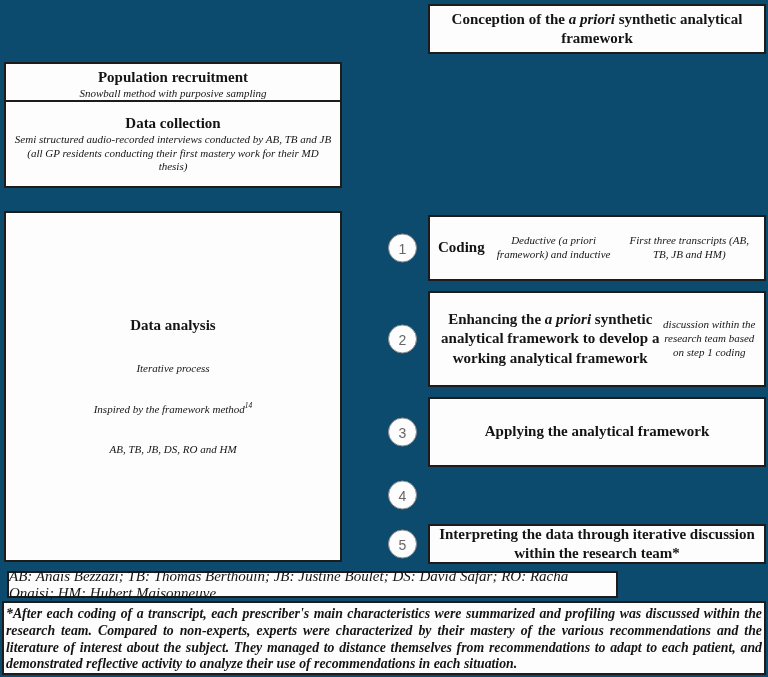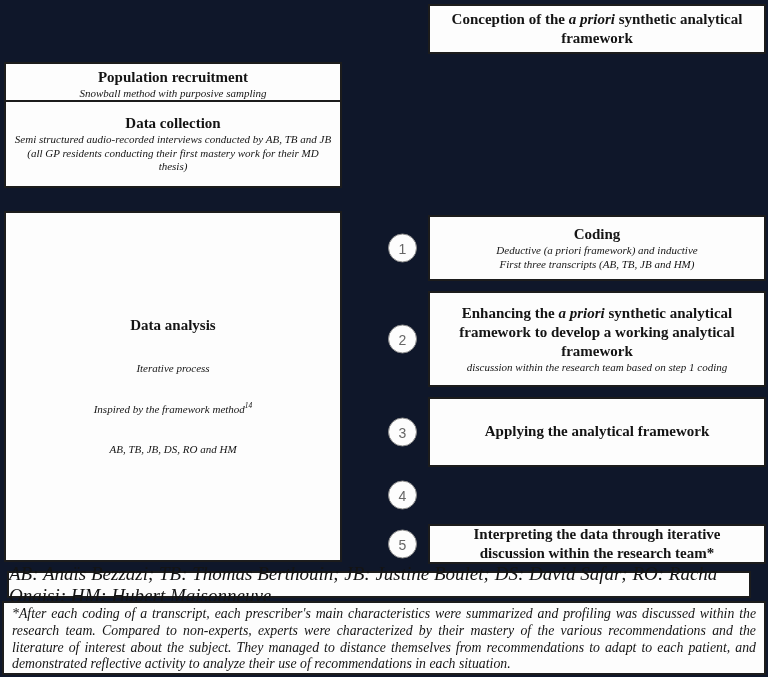--- a/index.html
+++ b/index.html
@@ -1,62 +1,62 @@
 <!DOCTYPE html>
 <html><head>
 <meta charset="utf-8">
 <style>
   html,body { margin:0; padding:0; background:#ffffff; }
   .canvas {
-    position:relative; width:768px; height:677px; background:#0f172a;
+    position:relative; width:768px; height:677px; background:#0c4a6e;
     font-family:"Liberation Serif", serif; color:#141414; overflow:hidden;
   }
   .box {
     position:absolute; box-sizing:border-box; border:2px solid #1c1c1c; background:#fdfdfd;
     display:flex; flex-direction:column; justify-content:center; align-items:center;
     text-align:center; padding:2px 8px;
   }
   .title { font-weight:bold; font-size:15px; line-height:1.27; }
   .title em { font-style:italic; }
   .sub { font-style:italic; font-size:11px; line-height:1.25; }
   sup.ref { font-size:0.68em; vertical-align:super; line-height:0; }
 
   .conception { left:428px; top:4px;  width:338px; height:50px; }
   .population { left:4px;  top:62px;  width:338px; height:45px; }
   .collection { left:4px;  top:100px; width:338px; height:88px; }
   .analysis   { left:4px;  top:211px; width:338px; height:351px;gap:27px; }
 
   .steprow { position:absolute; left:388px; width:378px; }
   .steprow .stepbox {
     position:absolute; left:40px; right:0; top:0; bottom:0; box-sizing:border-box;
-    border:2px solid #1c1c1c; background:#fdfdfd; display:flex; flex-direction:column;
-    justify-content:center; align-items:center; text-align:center; padding:2px 24px;
+    border:2px solid #1c1c1c; background:#fdfdfd; display:flex; flex-direction:row;
+    justify-content:center; align-items:center; text-align:center; padding:2px 8px;
   }
   .circle {
     position:absolute; left:0; top:50%; transform:translateY(-50%);
     width:27px; height:27px; border:1.5px solid #8a8a8a; border-radius:50%;
     display:flex; align-items:center; justify-content:center;
     font-family:"Liberation Sans", sans-serif; font-size:14px; color:#666666;
     background:#fdfdfd;
   }
   .row1 { top:215px; height:66px; }
   .row2 { top:291px; height:96px; }
   .row3 { top:397px; height:70px; }
   .row4 { top:477px; height:36px; }
   .row5 { top:524px; height:40px; }
 
   .abbrev {
-    position:absolute; left:7px; top:571px; width:744px; height:27px; box-sizing:border-box;
+    position:absolute; left:7px; top:571px; width:611px; height:27px; box-sizing:border-box;
     border:2px solid #1c1c1c; background:#fdfdfd; display:flex; align-items:center;
-    justify-content:center; font-style:italic; font-size:19px;
+    justify-content:center; font-style:italic; font-size:15px;
   }
   .footnote {
     position:absolute; left:2px; top:601px; width:764px; height:74px; box-sizing:border-box;
-    border:2px solid #1c1c1c; background:#fdfdfd; padding:3px 8px;
-    font-style:italic; font-size:13.8px; line-height:1.22; text-align:justify;
+    border:2px solid #1c1c1c; background:#fdfdfd; padding:3px 2px;
+    font-style:italic; font-size:13.8px; line-height:1.22; text-align:justify;font-weight:bold;
   }
 </style>
 </head>
 <body>
 
 <div class="canvas">
 
   <div class="box conception">
     <div class="title"><span>Conception of the </span><em>a priori</em><span> synthetic analytical framework</span></div>
   </div>

